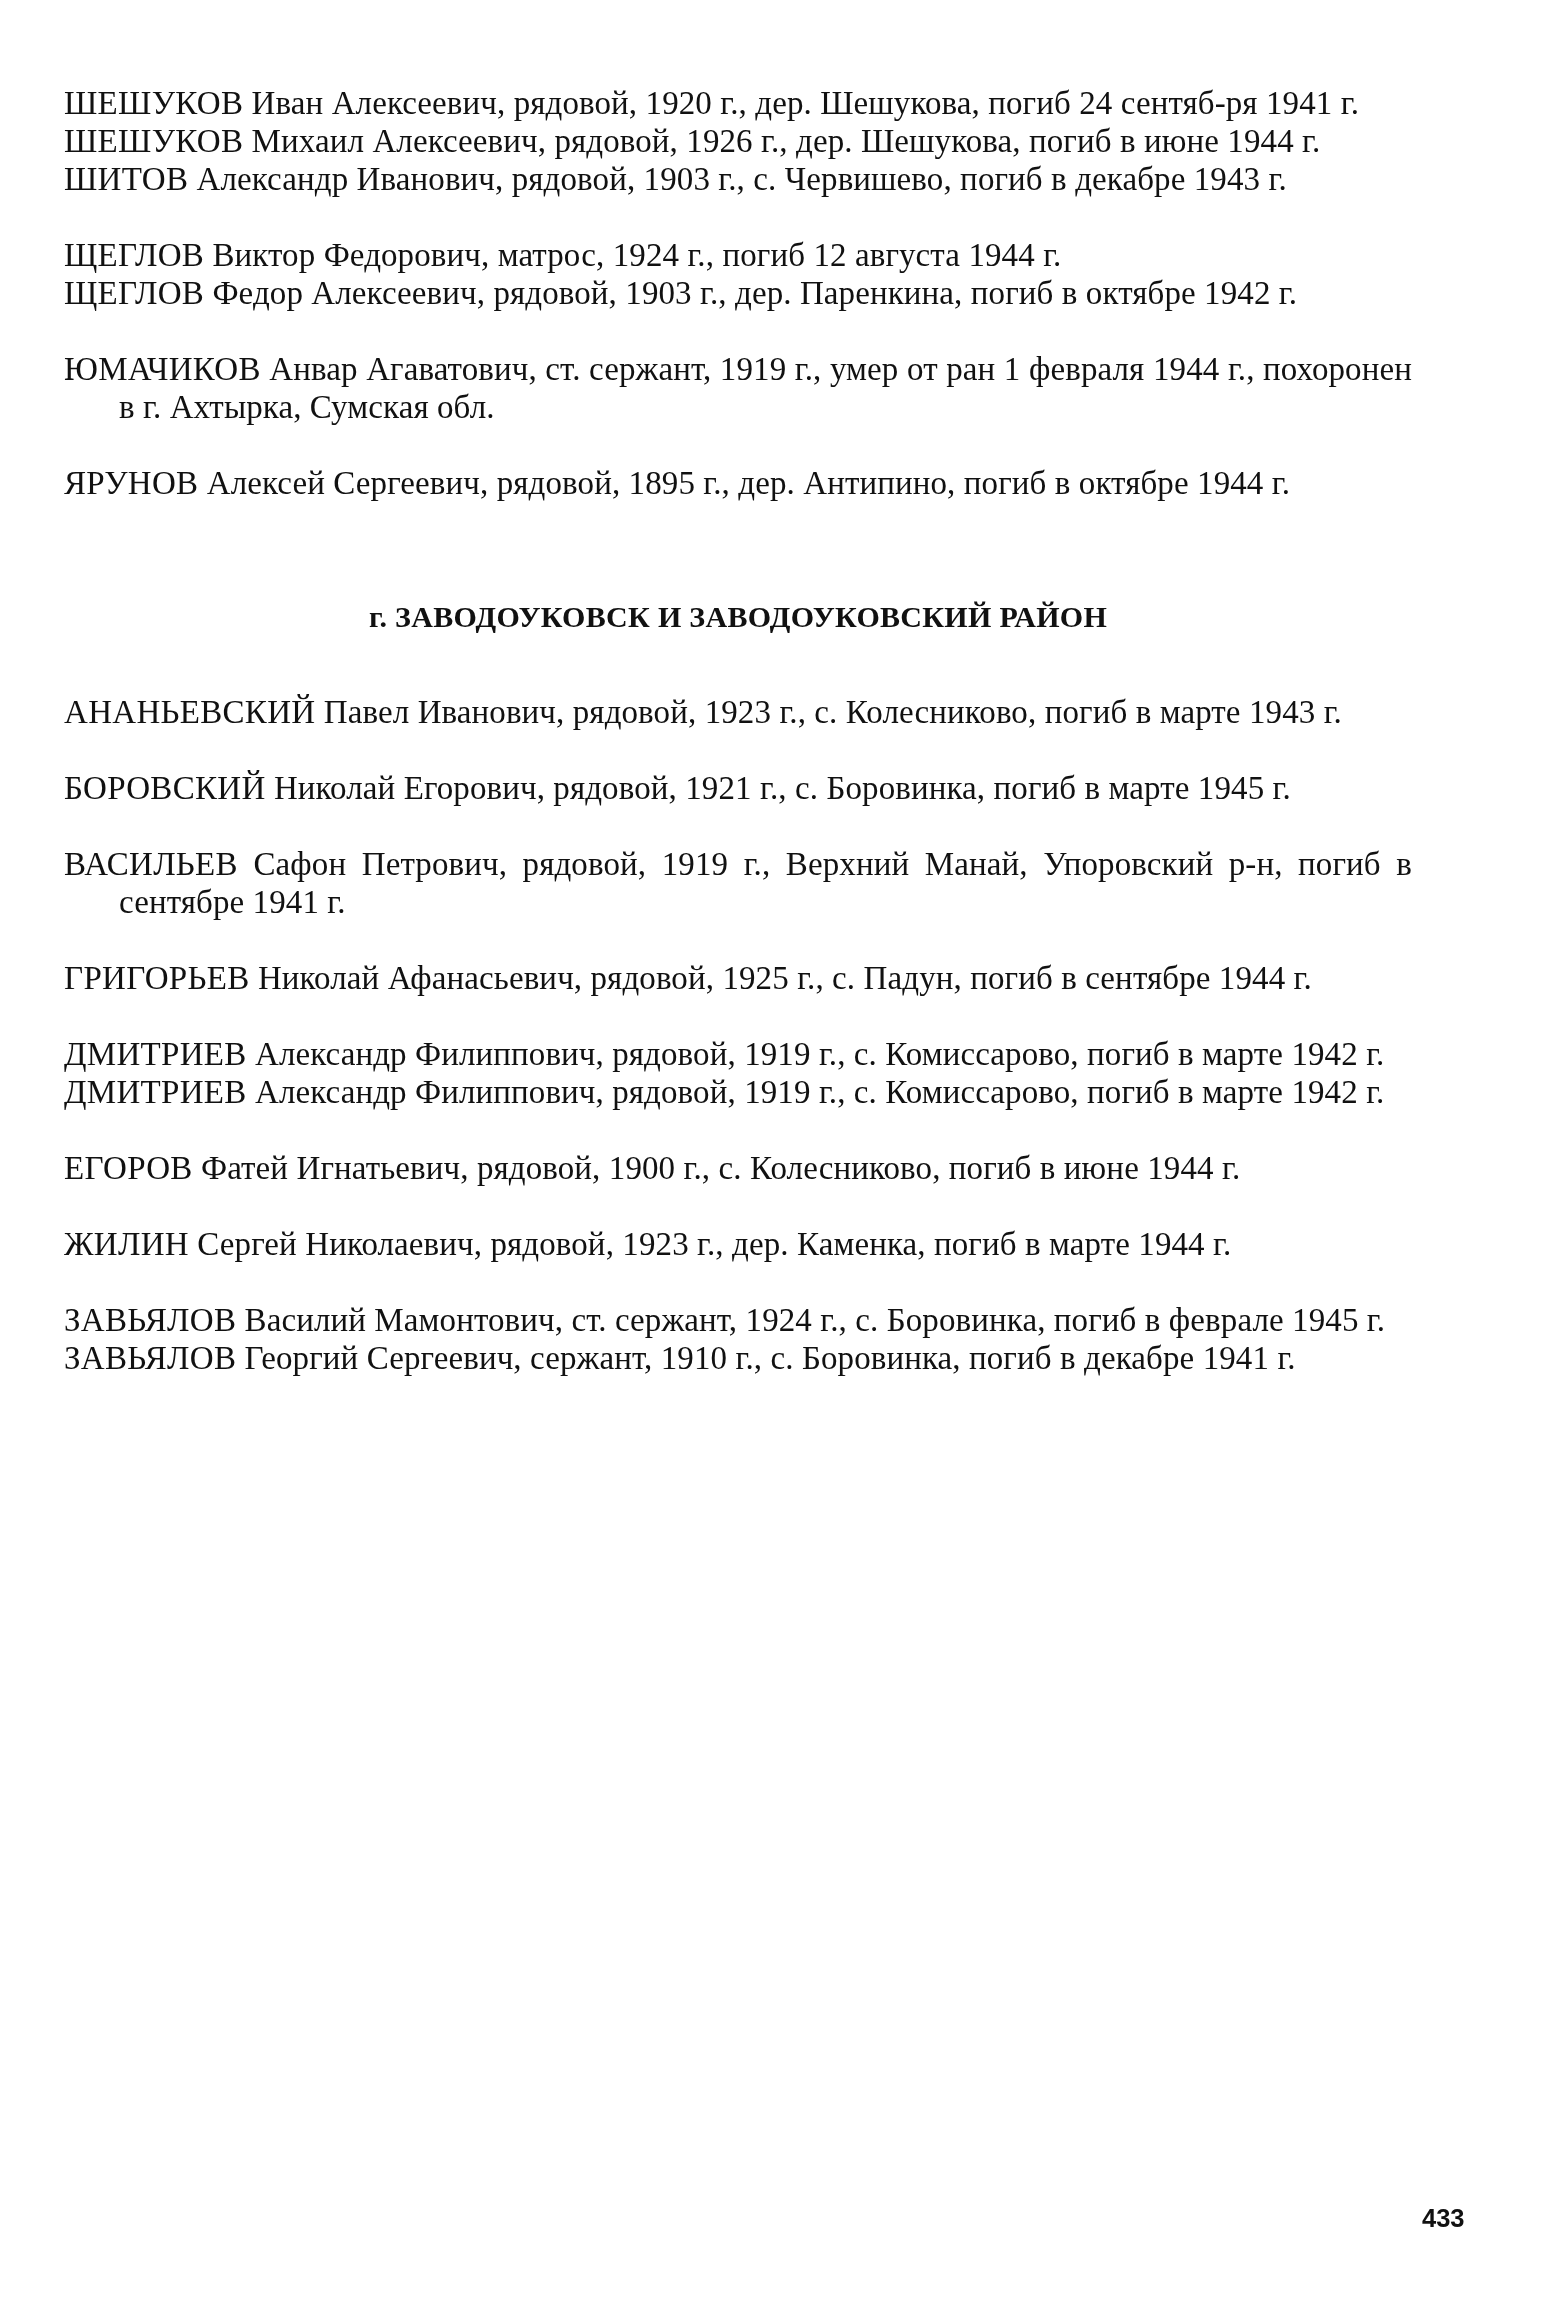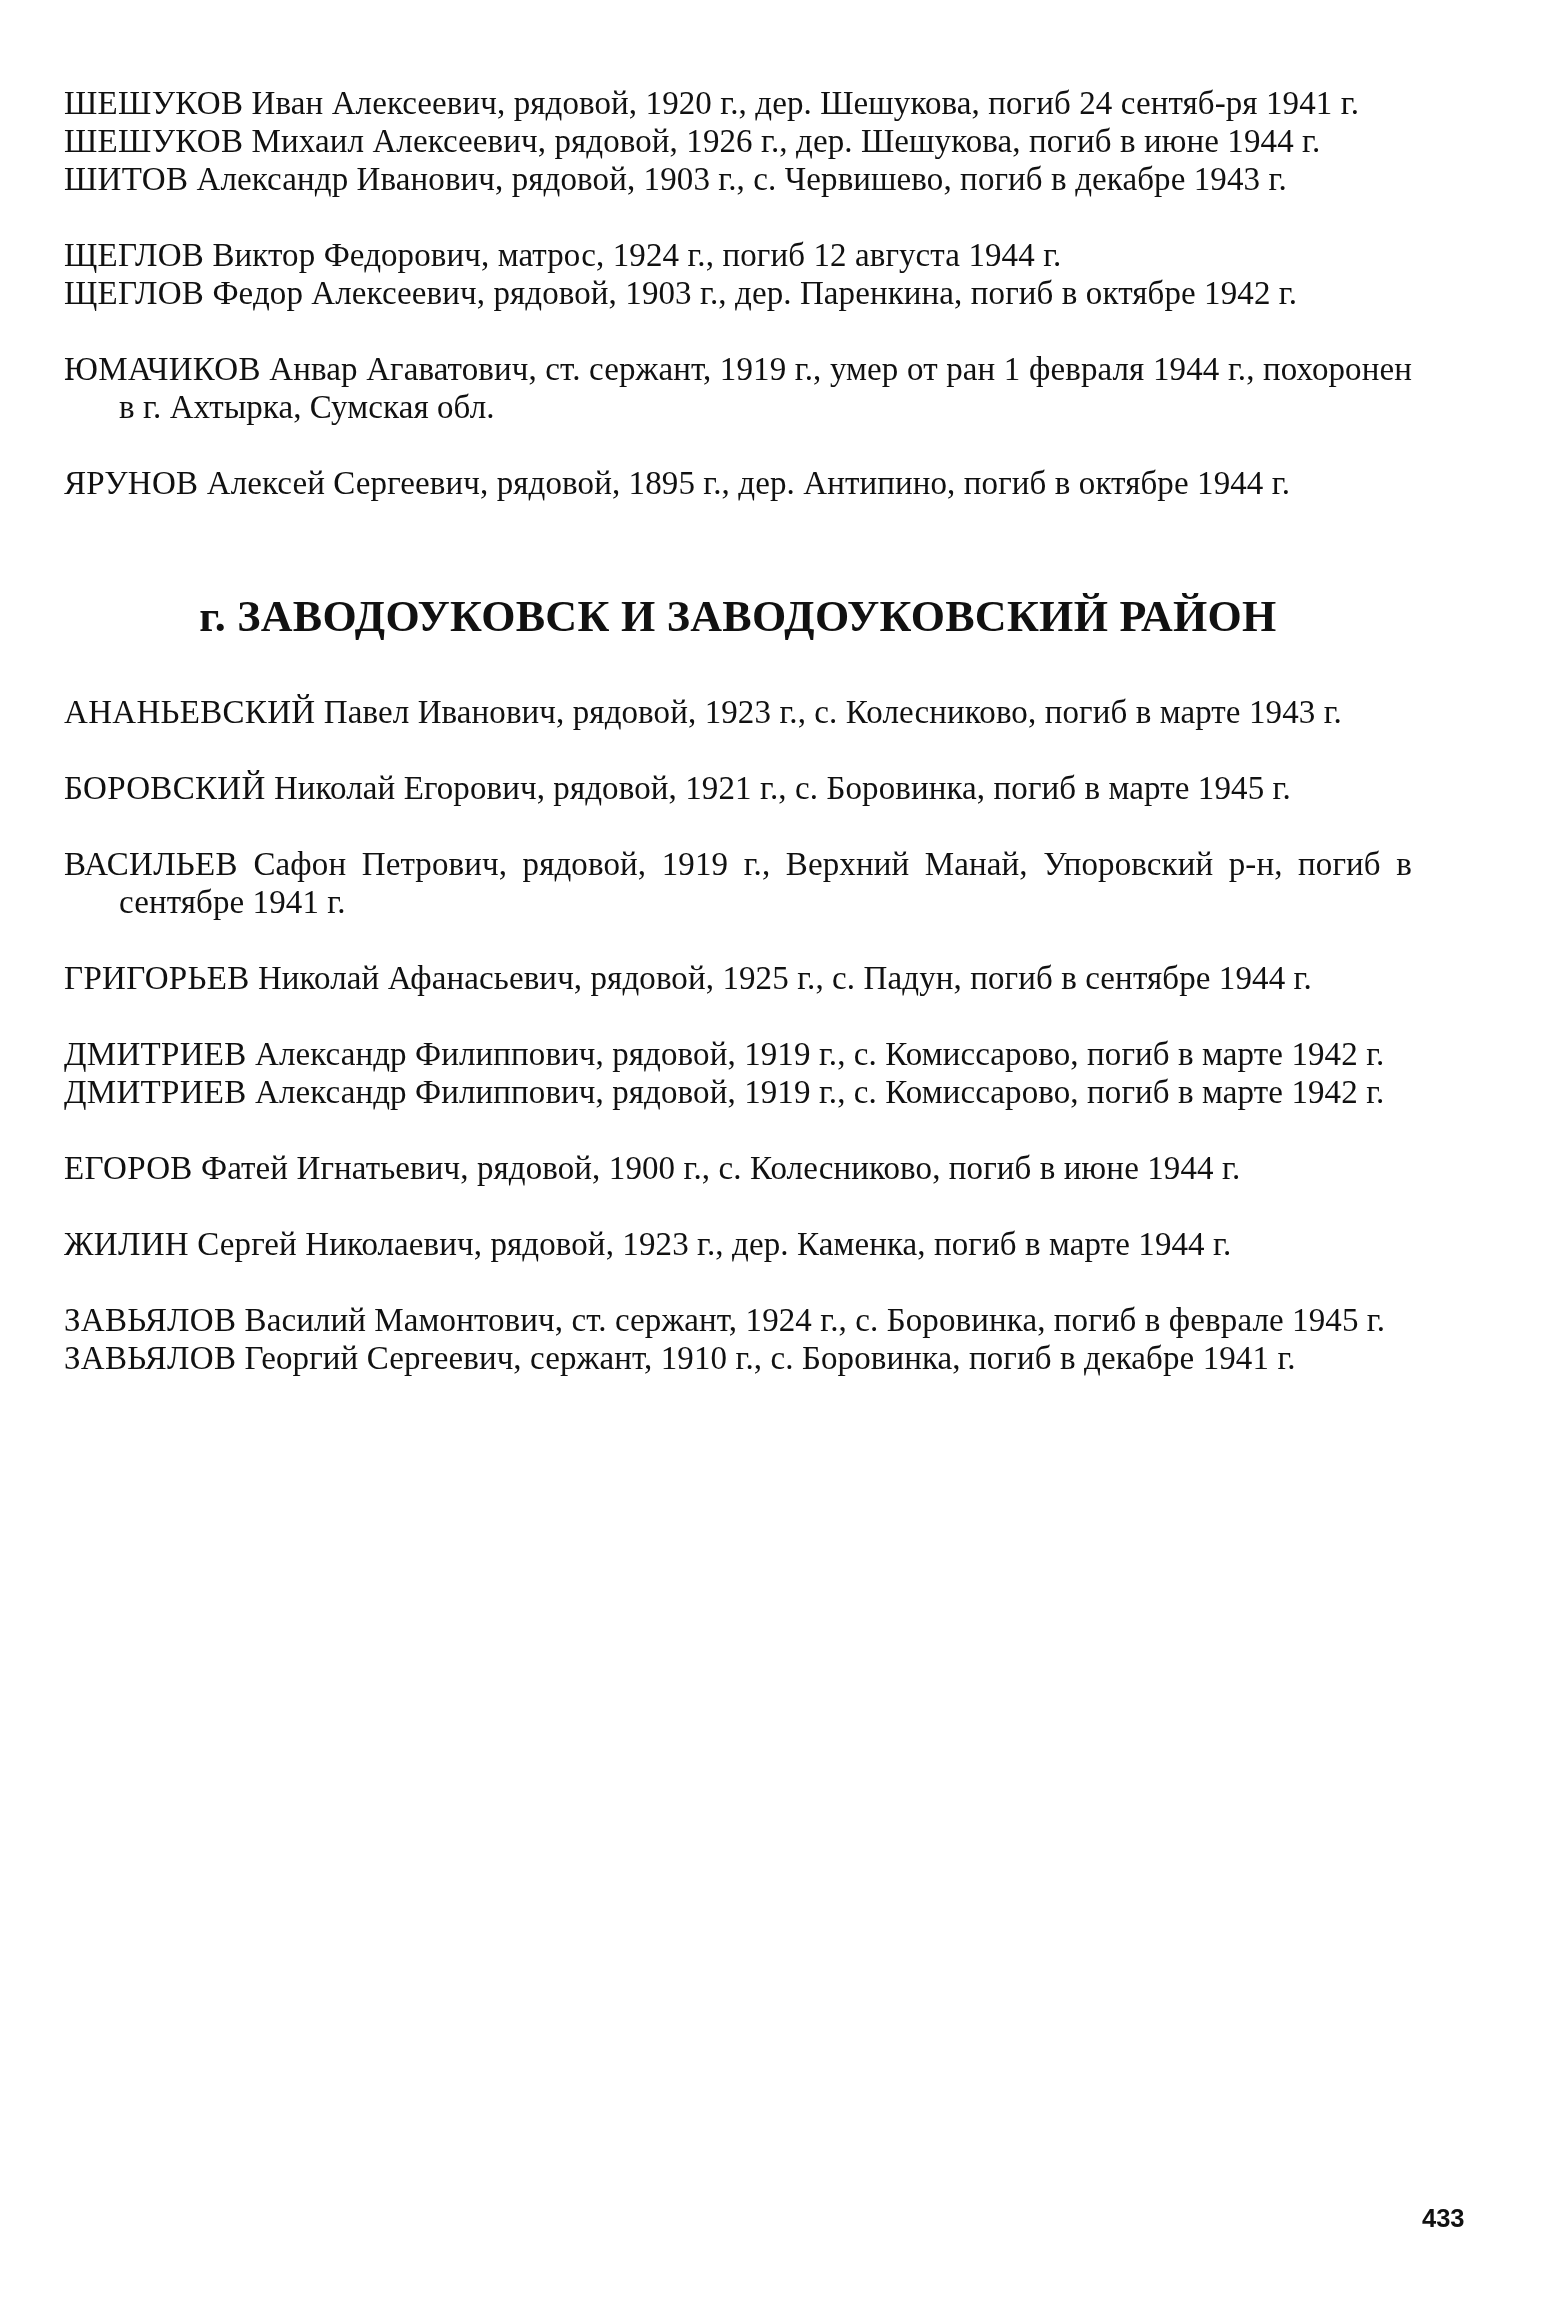--- a/index.html
+++ b/index.html
@@ -29,21 +29,21 @@
       padding-left: 55px;
       text-indent: -55px;
       margin: 0;
       letter-spacing: 0.1px;
     }
     .entry .surname {
       letter-spacing: 0.3px;
     }
     .gap { height: 38px; }
     .section-heading {
-      font-size: 44px;
+      font-size: 30px;
       font-weight: bold;
       text-align: center;
       margin: 0;
       line-height: 38px;
       letter-spacing: 0.3px;
       padding-top: 96px;
       padding-bottom: 57px;
     }
     .page-number {
       position: absolute;

